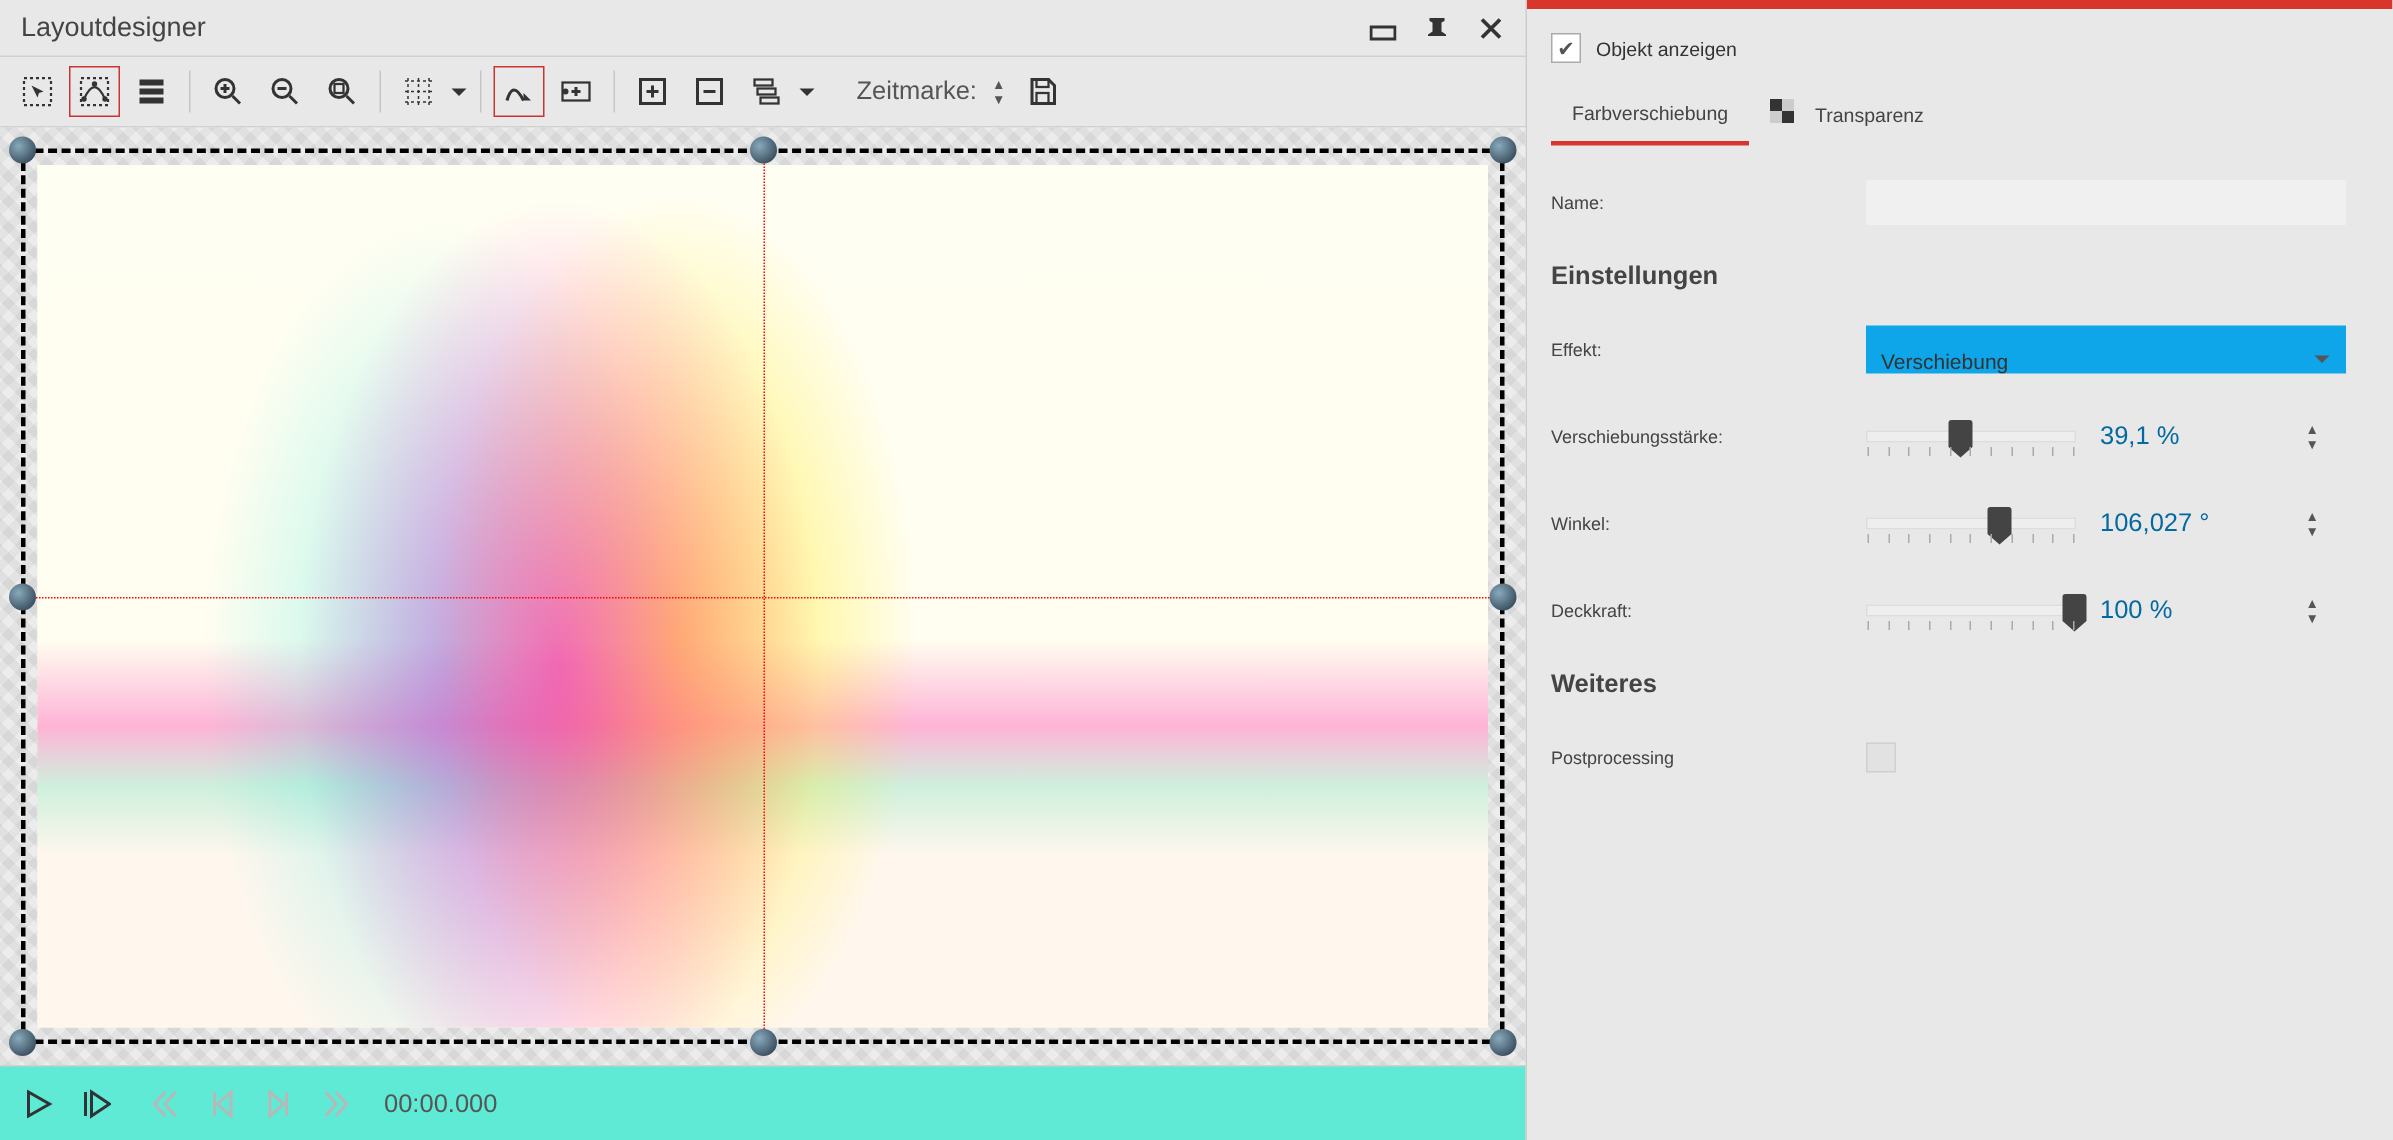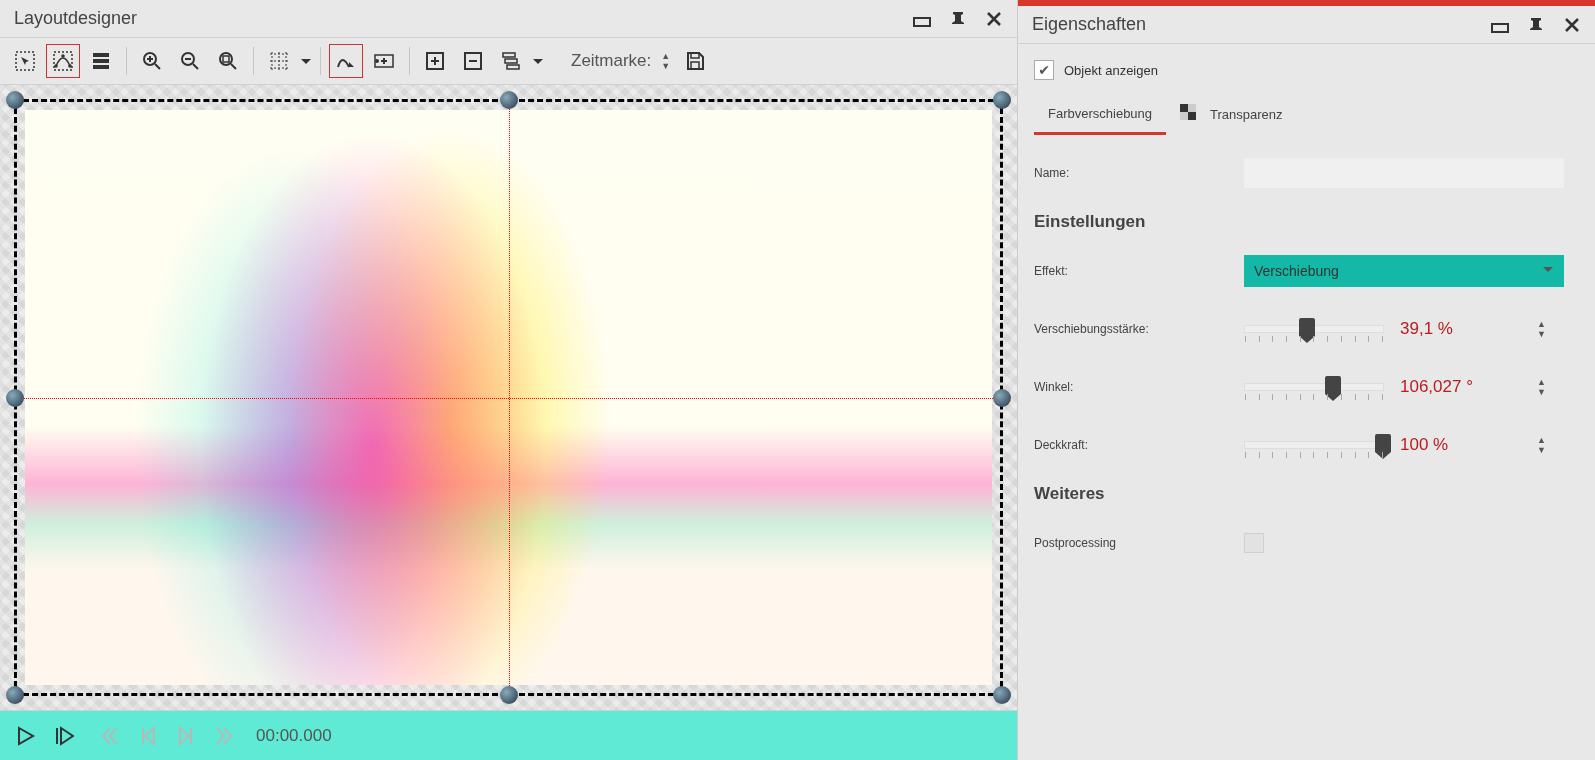--- a/index.html
+++ b/index.html
@@ -55,28 +55,28 @@
 .chkrow{display:flex;align-items:center;gap:10px;padding:6px 0 10px}
 .chkbox{width:20px;height:20px;border:1px solid #aaa;background:#fff;display:flex;align-items:center;justify-content:center;cursor:pointer;font-size:14px;color:#555}
 .tabs{display:flex;border-bottom:1px solid #e8e8e8;margin-bottom:6px}
 .tab{padding:10px 14px;cursor:pointer;display:flex;align-items:center;gap:8px;font-size:13px;color:#444}
 .tab.active{border-bottom:3px solid #d9362b;font-weight:400}
 .proprow{display:flex;align-items:center;height:54px}
 .proprow .lbl{width:210px;font-size:12px;color:#444}
 .proprow .val{flex:1;display:flex;align-items:center;gap:8px}
 .textfield{background:#f0f0f0;height:30px;border:none;width:320px;padding:0 8px}
 .sechead{font-weight:bold;font-size:17px;color:#444;padding:8px 0}
-.dropdown{display:flex;align-items:center;justify-content:space-between;background:#14b8a6;height:32px;width:320px;padding:0 10px;cursor:pointer}
+.dropdown{display:flex;align-items:flex-end;justify-content:space-between;background:#0ea5e9;height:32px;width:320px;padding:0 10px;cursor:pointer}
 .slider{position:relative;width:140px;height:8px;background:#eee;border:1px solid #ddd;margin-right:8px}
 .slider .thumb{position:absolute;top:-8px;width:16px;height:18px;background:#444;border-radius:2px 2px 0 0;cursor:pointer}
 .slider .thumb::after{content:"";position:absolute;left:0;bottom:-7px;border-left:8px solid transparent;border-right:8px solid transparent;border-top:7px solid #444}
 .ticks{position:absolute;left:0;right:0;top:10px;height:8px;display:flex;justify-content:space-between}
 .ticks span{width:1px;height:6px;background:#aaa}
 .numbox{display:flex;align-items:center;background:transparent;width:150px;justify-content:space-between}
-.numval{font-size:17px;color:#b91c1c}
+.numval{font-size:17px;color:#0369a1}
 .chkblank{width:20px;height:20px;background:#e2e2e2;border:1px solid #d0d0d0;cursor:pointer}
 </style>
 </head>
 <body>
 
 <div class="app">
  <div class="left">
   <div class="titlebar">
    <span>Layoutdesigner</span>
    <div class="tbtns">
@@ -251,40 +251,20 @@
           <svg width="20" height="20">
             <path d="M3 2l7 8-7 8M10 2l7 8-7 8" fill="none" stroke="currentColor" stroke-width="2"></path>
           </svg>
         </div>
    <span class="timecode">00:00.000</span>
   </div>
  </div>
 
  <div class="right">
   <div class="redbar"></div>
-  <div class="titlebar">
-   <span>Eigenschaften</span>
-   <div class="tbtns">
-    <span class="iconbtn">
-            <svg width="18" height="18">
-              <rect x="1" y="8" width="16" height="8" fill="none" stroke="#333" stroke-width="2"></rect>
-            </svg>
-          </span>
-    <span class="iconbtn">
-            <svg width="18" height="18">
-              <path d="M4 2h10v2l-2 1v6l3 2v1H3v-1l3-2V5L4 4z" fill="#333"></path>
-            </svg>
-          </span>
-    <span class="iconbtn">
-            <svg width="18" height="18">
-              <path d="M3 3l12 12M15 3L3 15" stroke="#333" stroke-width="2.5"></path>
-            </svg>
-          </span>
-   </div>
-  </div>
 
   <div class="propsbody">
    <div class="chkrow">
     <div class="chkbox">✔</div>
     <span style="font-size:13px">Objekt anzeigen</span>
    </div>
 
    <div class="tabs">
     <div class="tab active">
             <span>Farbverschiebung</span>

